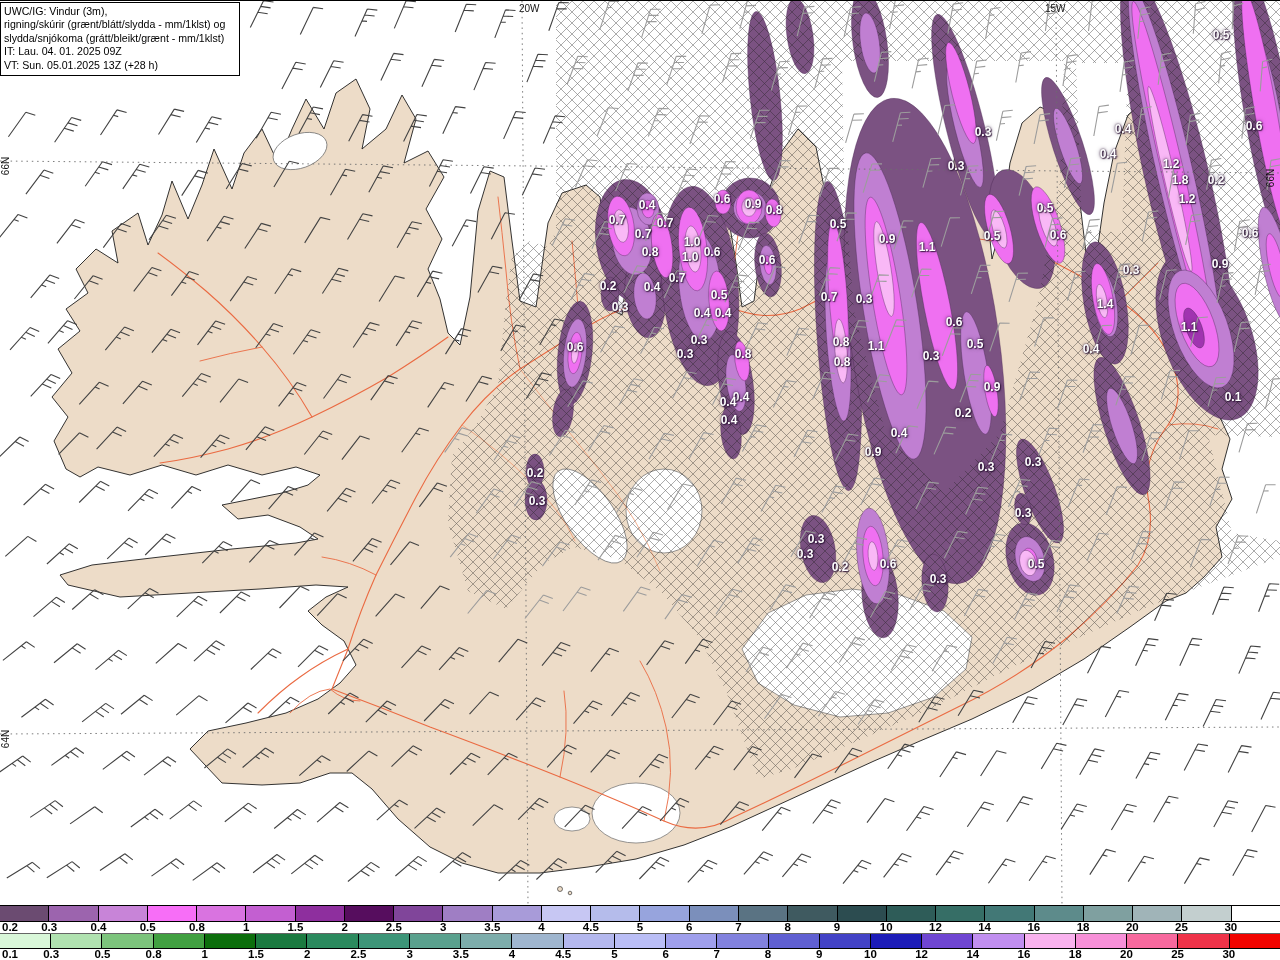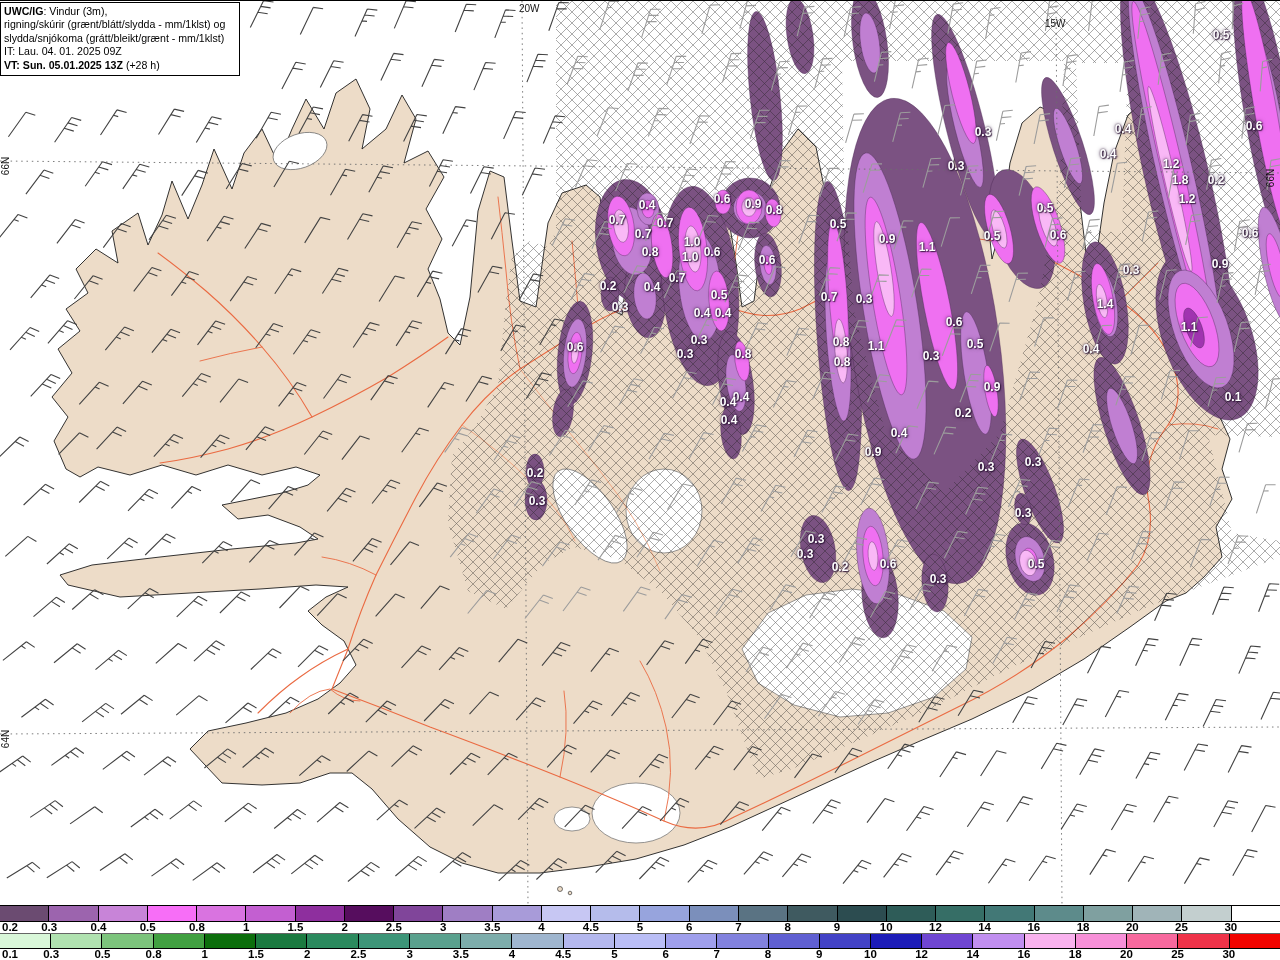--- a/index.html
+++ b/index.html
@@ -8,21 +8,21 @@
   .map-area{position:absolute;left:0;top:0;width:1280px;height:905px;background:#fff;
             border-top:1px solid #000;box-sizing:border-box;overflow:hidden;}
   .map-area svg{position:absolute;left:0;top:0;}
   .maplabel{position:absolute;transform:translate(-50%,-50%);font-weight:bold;font-size:12px;
             color:#fff;text-shadow:0 0 2px rgba(45,20,55,.95),0 0 4px rgba(45,20,55,.55),1px 1px 1px rgba(45,20,55,.8);
             white-space:nowrap;pointer-events:none;line-height:1;}
   .edgelabel{position:absolute;font-size:10px;color:#111;line-height:1;white-space:nowrap;pointer-events:none;}
   .edgelabel.vert{transform:rotate(-90deg);transform-origin:center;}
   .titlebox{position:absolute;left:0;top:1px;width:240px;background:#fff;border:1px solid #000;
             box-sizing:border-box;padding:2px 3px 3px 3px;font-size:10.6px;line-height:1.27;color:#000;z-index:30;}
-  .titlebox b{font-weight:bold;}
+  .titlebox b{font-weight:normal;}
   .legend{position:absolute;left:0;top:905px;width:1280px;height:55px;background:#fff;border-top:1px solid #000;box-sizing:border-box;}
   .lbar{display:flex;width:1280px;height:16px;box-sizing:border-box;border-bottom:1px solid #000;}
   .lbar.second{border-top:1px solid #666;}
   .lcell{flex:1 1 0;border-right:1px solid #000;box-sizing:border-box;}
   .lcell:last-child{border-right:none;}
   .llabs{position:relative;width:1280px;height:11px;background:#fff;}
   .llabs.second{height:11px;}
   .llabs span{position:absolute;top:0;font-size:11.5px;font-weight:600;color:#000;line-height:1;transform:translateX(-50%);}
   .llabs span.first{transform:none;}
 </style>
@@ -676,21 +676,21 @@
         <span class="maplabel" style="left: 1023px; top: 512px;">0.3</span>
         <span class="maplabel" style="left: 816px; top: 538px;">0.3</span>
         <span class="maplabel" style="left: 805px; top: 553px;">0.3</span>
         <span class="maplabel" style="left: 840px; top: 566px;">0.2</span>
         <span class="maplabel" style="left: 888px; top: 563px;">0.6</span>
         <span class="maplabel" style="left: 938px; top: 578px;">0.3</span>
         <span class="maplabel" style="left: 1036px; top: 563px;">0.5</span>
       </div>
     <div id="edge-labels">
         <span class="edgelabel" style="left: 519px; top: 3px;">20W</span>
-        <span class="edgelabel" style="left: 1045px; top: 18px;">15W</span>
+        <span class="edgelabel" style="left: 1045px; top: 3px;">15W</span>
         <span class="edgelabel vert" style="left: -3px; top: 160px;">66N</span>
         <span class="edgelabel vert" style="left: -3px; top: 733px;">64N</span>
         <span class="edgelabel vert" style="left: 1262px; top: 172px;">66N</span>
       </div>
     <div class="titlebox">
       <div><b>UWC/IG</b><span>: Vindur (3m),</span></div>
       <div>rigning/skúrir (grænt/blátt/slydda - mm/1klst) og</div>
       <div>slydda/snjókoma (grátt/bleikt/grænt - mm/1klst)</div>
       <div>IT: Lau. 04. 01. 2025 09Z</div>
       <div><b>VT: Sun. 05.01.2025 13Z</b><span> (+28 h)</span></div>

